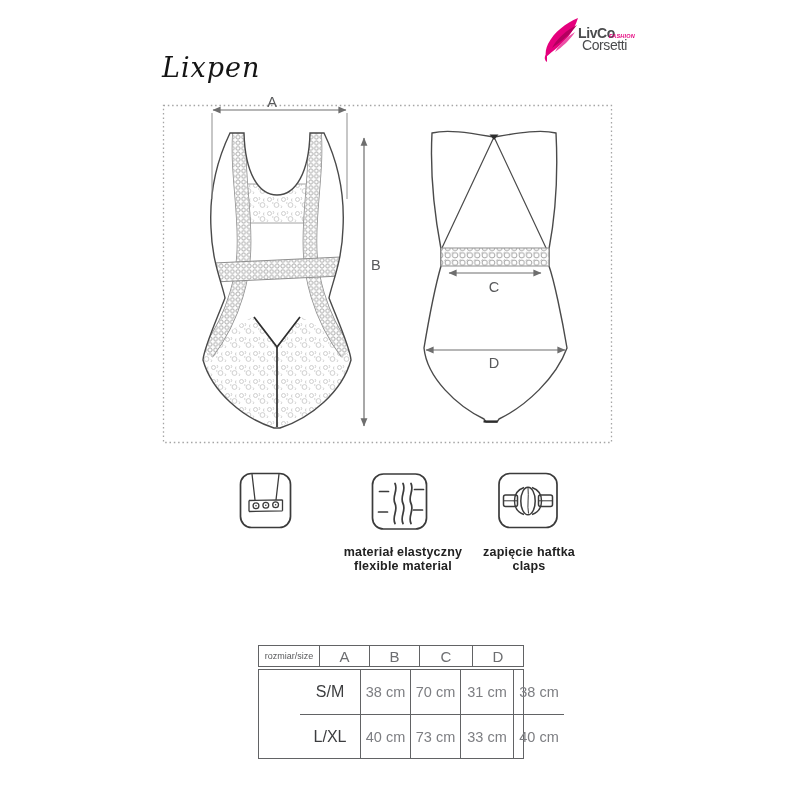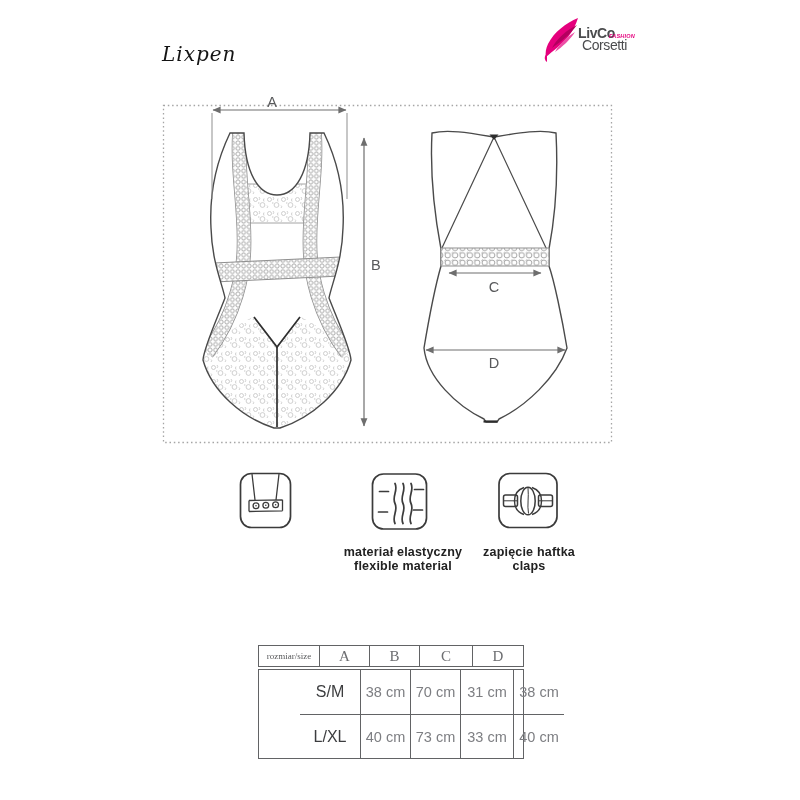--- a/index.html
+++ b/index.html
@@ -1,39 +1,39 @@
 <!DOCTYPE html>
 <html><head>
 <meta charset="utf-8">
 <style>
   html,body{margin:0;padding:0;background:#fff;}
   .canvas{position:relative;width:800px;height:800px;background:#fff;overflow:hidden;
           font-family:"Liberation Sans",sans-serif;}
   
-  .product-title{position:absolute;left:162px;top:42px;font-family:"DejaVu Serif",serif;
-          font-style:italic;font-size:20px;color:#141414;letter-spacing:1px;}
+  .product-title{position:absolute;left:162px;top:52px;font-family:"DejaVu Serif",serif;
+          font-style:italic;font-size:27px;color:#141414;letter-spacing:1px;}
   
   .logo{position:absolute;left:541px;top:17px;width:110px;height:48px;}
   .logo-wing{position:absolute;left:0;top:0;}
   .logo-livco{position:absolute;left:37px;top:8px;font-size:14px;font-weight:bold;
           color:#4b4c4e;letter-spacing:-0.4px;}
   .logo-fashion{position:absolute;left:68px;top:16px;font-size:5.5px;font-style:italic;
           font-weight:bold;color:#e5007d;letter-spacing:0.2px;}
   .logo-corsetti{position:absolute;left:41px;top:20px;font-size:14px;font-weight:normal;
           color:#4b4c4e;letter-spacing:-0.4px;}
   
   .diagram-svg{position:absolute;left:0;top:0;}
   
   .feature-icon{position:absolute;}
   .caption{position:absolute;width:180px;text-align:center;font-size:12.5px;
           font-weight:bold;color:#222;line-height:13.5px;letter-spacing:0.2px;}
   
   .size-header{position:absolute;left:258px;top:645px;width:266px;height:22px;
           box-sizing:border-box;border:1px solid #626365;display:grid;
-          grid-template-columns:60px 50px 50px 53px 51px;font-family:Liberation Serif, serif;}
+          grid-template-columns:60px 50px 50px 53px 51px;}
   .size-body{position:absolute;left:258px;top:669px;width:266px;height:90px;
           box-sizing:border-box;border:1px solid #626365;display:grid;
           grid-template-columns:60px 50px 50px 53px 51px;grid-template-rows:44px 44px;padding-left:41px;}
   .cell{display:flex;align-items:center;justify-content:center;box-sizing:border-box;
           border-left:1px solid #626365;}
   .cell.first{border-left:none;}
   .cell.rowline{border-top:1px solid #626365;}
   .th-size{font-size:9px;color:#58595b;}
   .th-dim{font-size:15px;color:#6d6e71;}
   .row-label{font-size:16px;color:#3c3d3f;}

